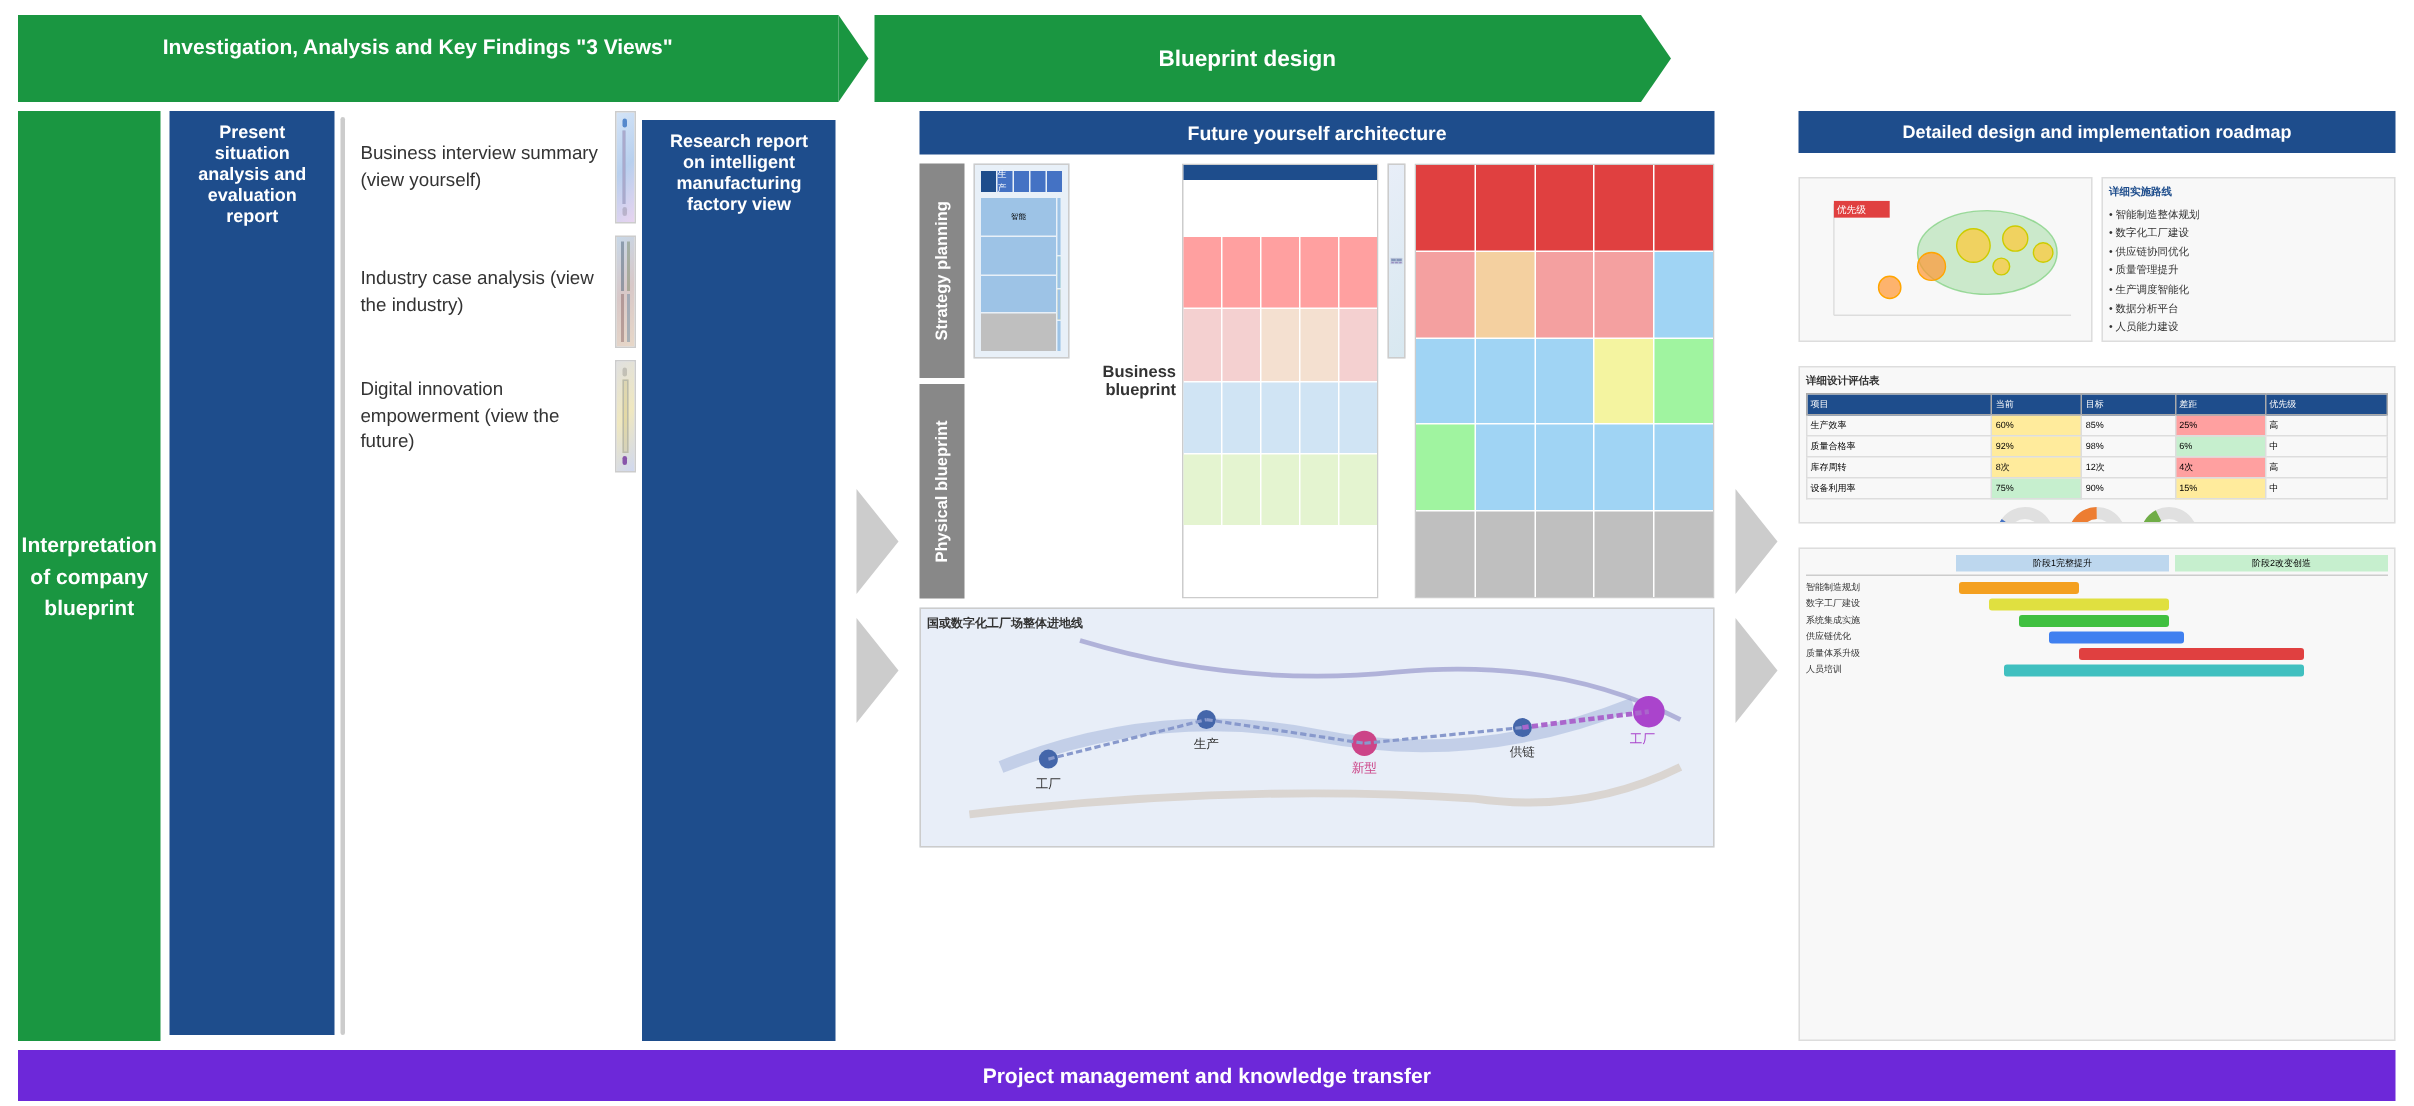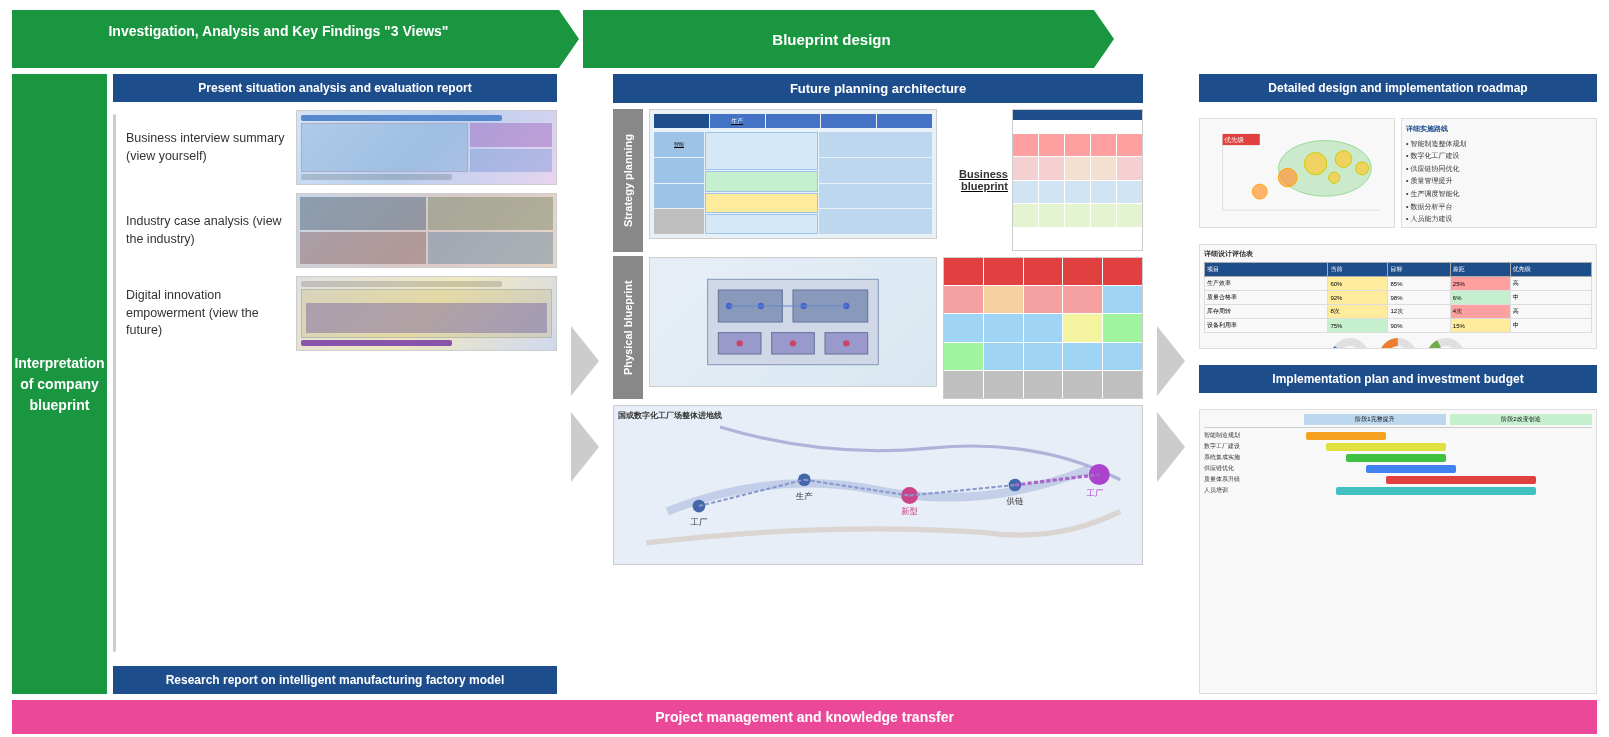--- a/index.html
+++ b/index.html
@@ -45,21 +45,21 @@
       align-items: center;
       justify-content: center;
       padding: 8px 6px;
       width: 90px;
       flex-shrink: 0;
     }
 
     .left-content {
       flex: 1;
       display: flex;
-      flex-direction: column;
+      flex-direction: row;
       gap: 4px;
       padding-left: 6px;
     }
 
     .blue-header {
       background: #1e4d8c;
       color: white;
       font-weight: bold;
       font-size: 12px;
       text-align: center;
@@ -313,21 +313,21 @@
     .impl-gantt {
       background: #f8f8f8;
       border: 1px solid #ddd;
       flex: 1;
       padding: 4px;
       overflow: hidden;
     }
 
     
     .bottom-banner {
-      background: #ec4899;
+      background: #6d28d9;
       color: white;
       font-weight: bold;
       font-size: 14px;
       text-align: center;
       padding: 7px;
       margin-top: 6px;
       height: 34px;
       display: flex;
       align-items: center;
       justify-content: center;
@@ -514,48 +514,48 @@
                     <div style="position:absolute; bottom:4px; left:4px; right:4px; height:30px; background:rgba(100,80,160,0.4);"></div>
                   </div>
                   <div class="thumb-line short purple"></div>
                 </div>
               </div>
             </div>
           </div>
         </div>
 
         <div class="bottom-blue-header">
-          <span>Research report on intelligent manufacturing factory model</span>
+          <span>Research report on intelligent manufacturing factory view</span>
         </div>
       </div>
     </div>
 
     <div class="arrow-connector">
       <div class="arrow-chevron"></div>
       <div class="arrow-chevron"></div>
     </div>
 
     <div class="middle-section">
 
       <div class="future-bp-header">
-        <span>Future planning architecture</span>
+        <span>Future yourself architecture</span>
       </div>
 
       <div style="display:flex; gap:4px; flex:0 0 290px;">
 
         <div style="display:flex; flex-direction:column; gap:4px; width:32px;">
           <div class="strategy-label" style="flex:1;">
             <span>Strategy planning</span>
           </div>
           <div class="physical-label" style="flex:1;">
             <span>Physical blueprint</span>
           </div>
         </div>
 
-        <div style="flex:1; display:flex; flex-direction:column; gap:6px;text-decoration:underline;">
+        <div style="flex:1; display:flex; flex-direction:row; gap:6px;">
 
           <div style="flex:1; display:flex; gap:6px;">
             <div class="blueprint-diagram" style="flex:1;">
 
               <div style="display:flex; gap:1px; height:14px; margin-bottom:2px;">
                 <div style="flex:1; background:#1e4d8c; color:white; font-size:6px; display:flex; align-items:center; justify-content:center;"></div>
                 <div style="flex:1; background:#4472c4; color:white; font-size:6px; display:flex; align-items:center; justify-content:center;">生产</div>
                 <div style="flex:1; background:#4472c4; color:white; font-size:6px; display:flex; align-items:center; justify-content:center;"></div>
                 <div style="flex:1; background:#4472c4; color:white; font-size:6px; display:flex; align-items:center; justify-content:center;"></div>
                 <div style="flex:1; background:#4472c4; color:white; font-size:6px; display:flex; align-items:center; justify-content:center;"></div>
@@ -813,23 +813,20 @@
             <circle cx="20" cy="20" r="15" fill="none" stroke="#e0e0e0" stroke-width="8"></circle>
             <circle cx="20" cy="20" r="15" fill="none" stroke="#ed7d31" stroke-width="8" stroke-dasharray="70 24" stroke-dashoffset="0"></circle>
           </svg>
           <svg width="40" height="40" viewBox="0 0 40 40">
             <circle cx="20" cy="20" r="15" fill="none" stroke="#e0e0e0" stroke-width="8"></circle>
             <circle cx="20" cy="20" r="15" fill="none" stroke="#70ad47" stroke-width="8" stroke-dasharray="63 31" stroke-dashoffset="0"></circle>
           </svg>
         </div>
       </div>
 
-      <div class="impl-header">
-        <span>Implementation plan and investment budget</span>
-      </div>
 
       <div class="impl-gantt">
 
         <div style="display:flex; margin-bottom:3px; font-size:6px; border-bottom:1px solid #ccc; padding-bottom:2px;">
           <div style="width:100px; flex-shrink:0;"></div>
           <div style="flex:1; text-align:center; background:#bdd7ee; padding:1px;">阶段1完整提升</div>
           <div style="width:4px;"></div>
           <div style="flex:1; text-align:center; background:#c6efce; padding:1px;">阶段2改变创造</div>
         </div>
         <div class="gantt-row">

